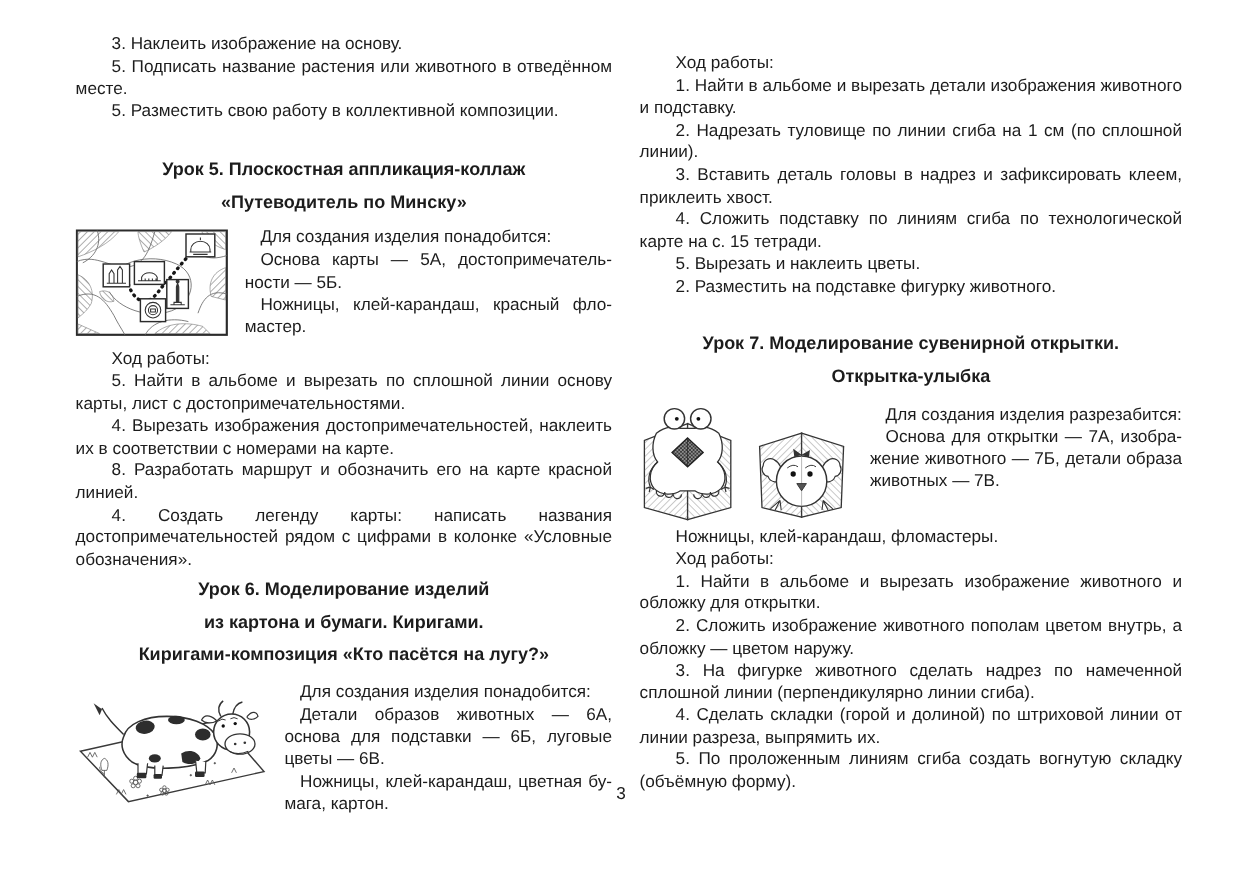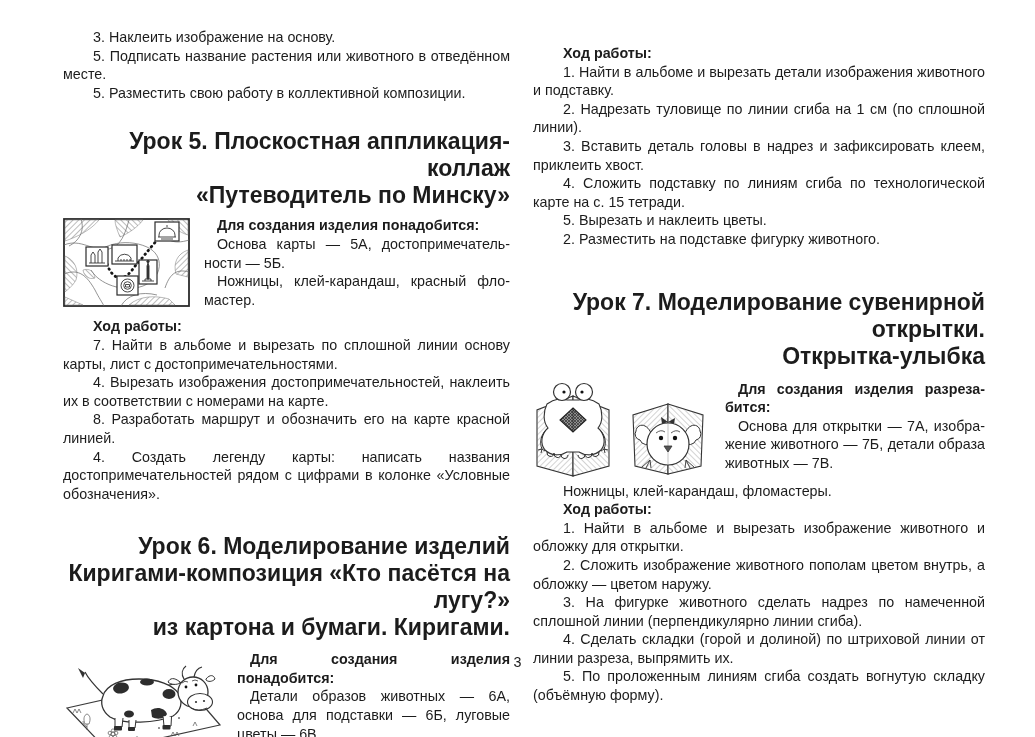--- a/index.html
+++ b/index.html
@@ -6,28 +6,28 @@
   body{
     width:1035px;height:737px;position:relative;overflow:hidden;
     background:#ffffff;color:#1c1c1c;
     font-family:"Liberation Sans","DejaVu Sans",sans-serif;
   }
   .col{position:absolute;top:28px;font-size:14.3px;line-height:18.6px;text-align:justify}
   .col-left{left:63px;width:447px}
   .col-right{left:533px;width:452px;top:44px}
   .bp{margin:0;text-indent:30px}
   .bs{text-indent:13px}
-  .bold{font-weight:700}
+  .bold{font-weight:400}
   .below{clear:left}
   .mt8{margin-top:8px}
-  .h2{clear:both;font-weight:700;font-size:23px;line-height:27px;text-align:right;text-indent:0}
+  .h2{clear:both;font-weight:700;font-size:15px;line-height:27px;text-align:center;text-indent:0}
   .h2 span{display:block}
   .h2.l5{margin:26px 0 7px}
-  .h2.l6{margin:30px 0 9px}
-  .h2.l7{margin:40px 0 10px}
+  .h2.l6{margin:2px 0 9px}
+  .h2.l7{margin:24px 0 10px}
   .fig{float:left;margin:2px 14px 0 0}
   .fig svg{display:block;width:100%;height:100%}
   .fig.map{width:127px;height:89px}
   .fig.cow{width:160px;height:100px}
   .fig.cards{width:180px;height:100px;margin-right:12px}
   .pagenum{position:absolute;top:654px;left:0;width:100%;text-align:center;font-size:14.3px}
 </style>
 </head>
 <body>
 
@@ -93,29 +93,29 @@
         <circle cx="64.5" cy="67.5" r="3.8"></circle>
         <path d="M62.5,69 h4 v-2.5 h-4 z"></path>
       </g>
     </svg>
   </div>
   <p class="bp bs bold">Для создания изделия понадобится:</p>
   <p class="bp bs">Основа карты — 5А, достопримечатель­ности — 5Б.</p>
   <p class="bp bs">Ножницы, клей-карандаш, красный фло­мастер.</p>
 
   <p class="bp bold below mt8">Ход работы:</p>
-  <p class="bp">7. Найти в альбоме и вырезать по сплошной линии основу карты, лист с достопримечательностями.</p>
+  <p class="bp">5. Найти в альбоме и вырезать по сплошной линии основу карты, лист с достопримечательностями.</p>
   <p class="bp">4. Вырезать изображения достопримечательностей, наклеить их в соответствии с номерами на карте.</p>
   <p class="bp">8. Разработать маршрут и обозначить его на карте красной линией.</p>
   <p class="bp">4. Создать легенду карты: написать названия достопримечатель­ностей рядом с цифрами в колонке «Условные обозначения».</p>
 
   <div class="h2 l6">
     <span>Урок 6. Моделирование изделий</span>
+    <span>из картона и бумаги. Киригами.</span>
     <span>Киригами-композиция «Кто пасётся на лугу?»</span>
-    <span>из картона и бумаги. Киригами.</span>
   </div>
 
   <div class="fig cow">
     <svg viewBox="0 0 160 100" xmlns="http://www.w3.org/2000/svg">
       <g>
         <polygon points="4,56 120,30 157,73 44,98" fill="#fff" stroke="#3a3a3a" stroke-width="1.2"></polygon>
         <g stroke="#555" stroke-width="0.7" fill="none">
           <circle cx="50" cy="82" r="2"></circle>
           <circle cx="50" cy="78.6" r="1.7"></circle>
             <circle cx="53.2" cy="81" r="1.7"></circle>

